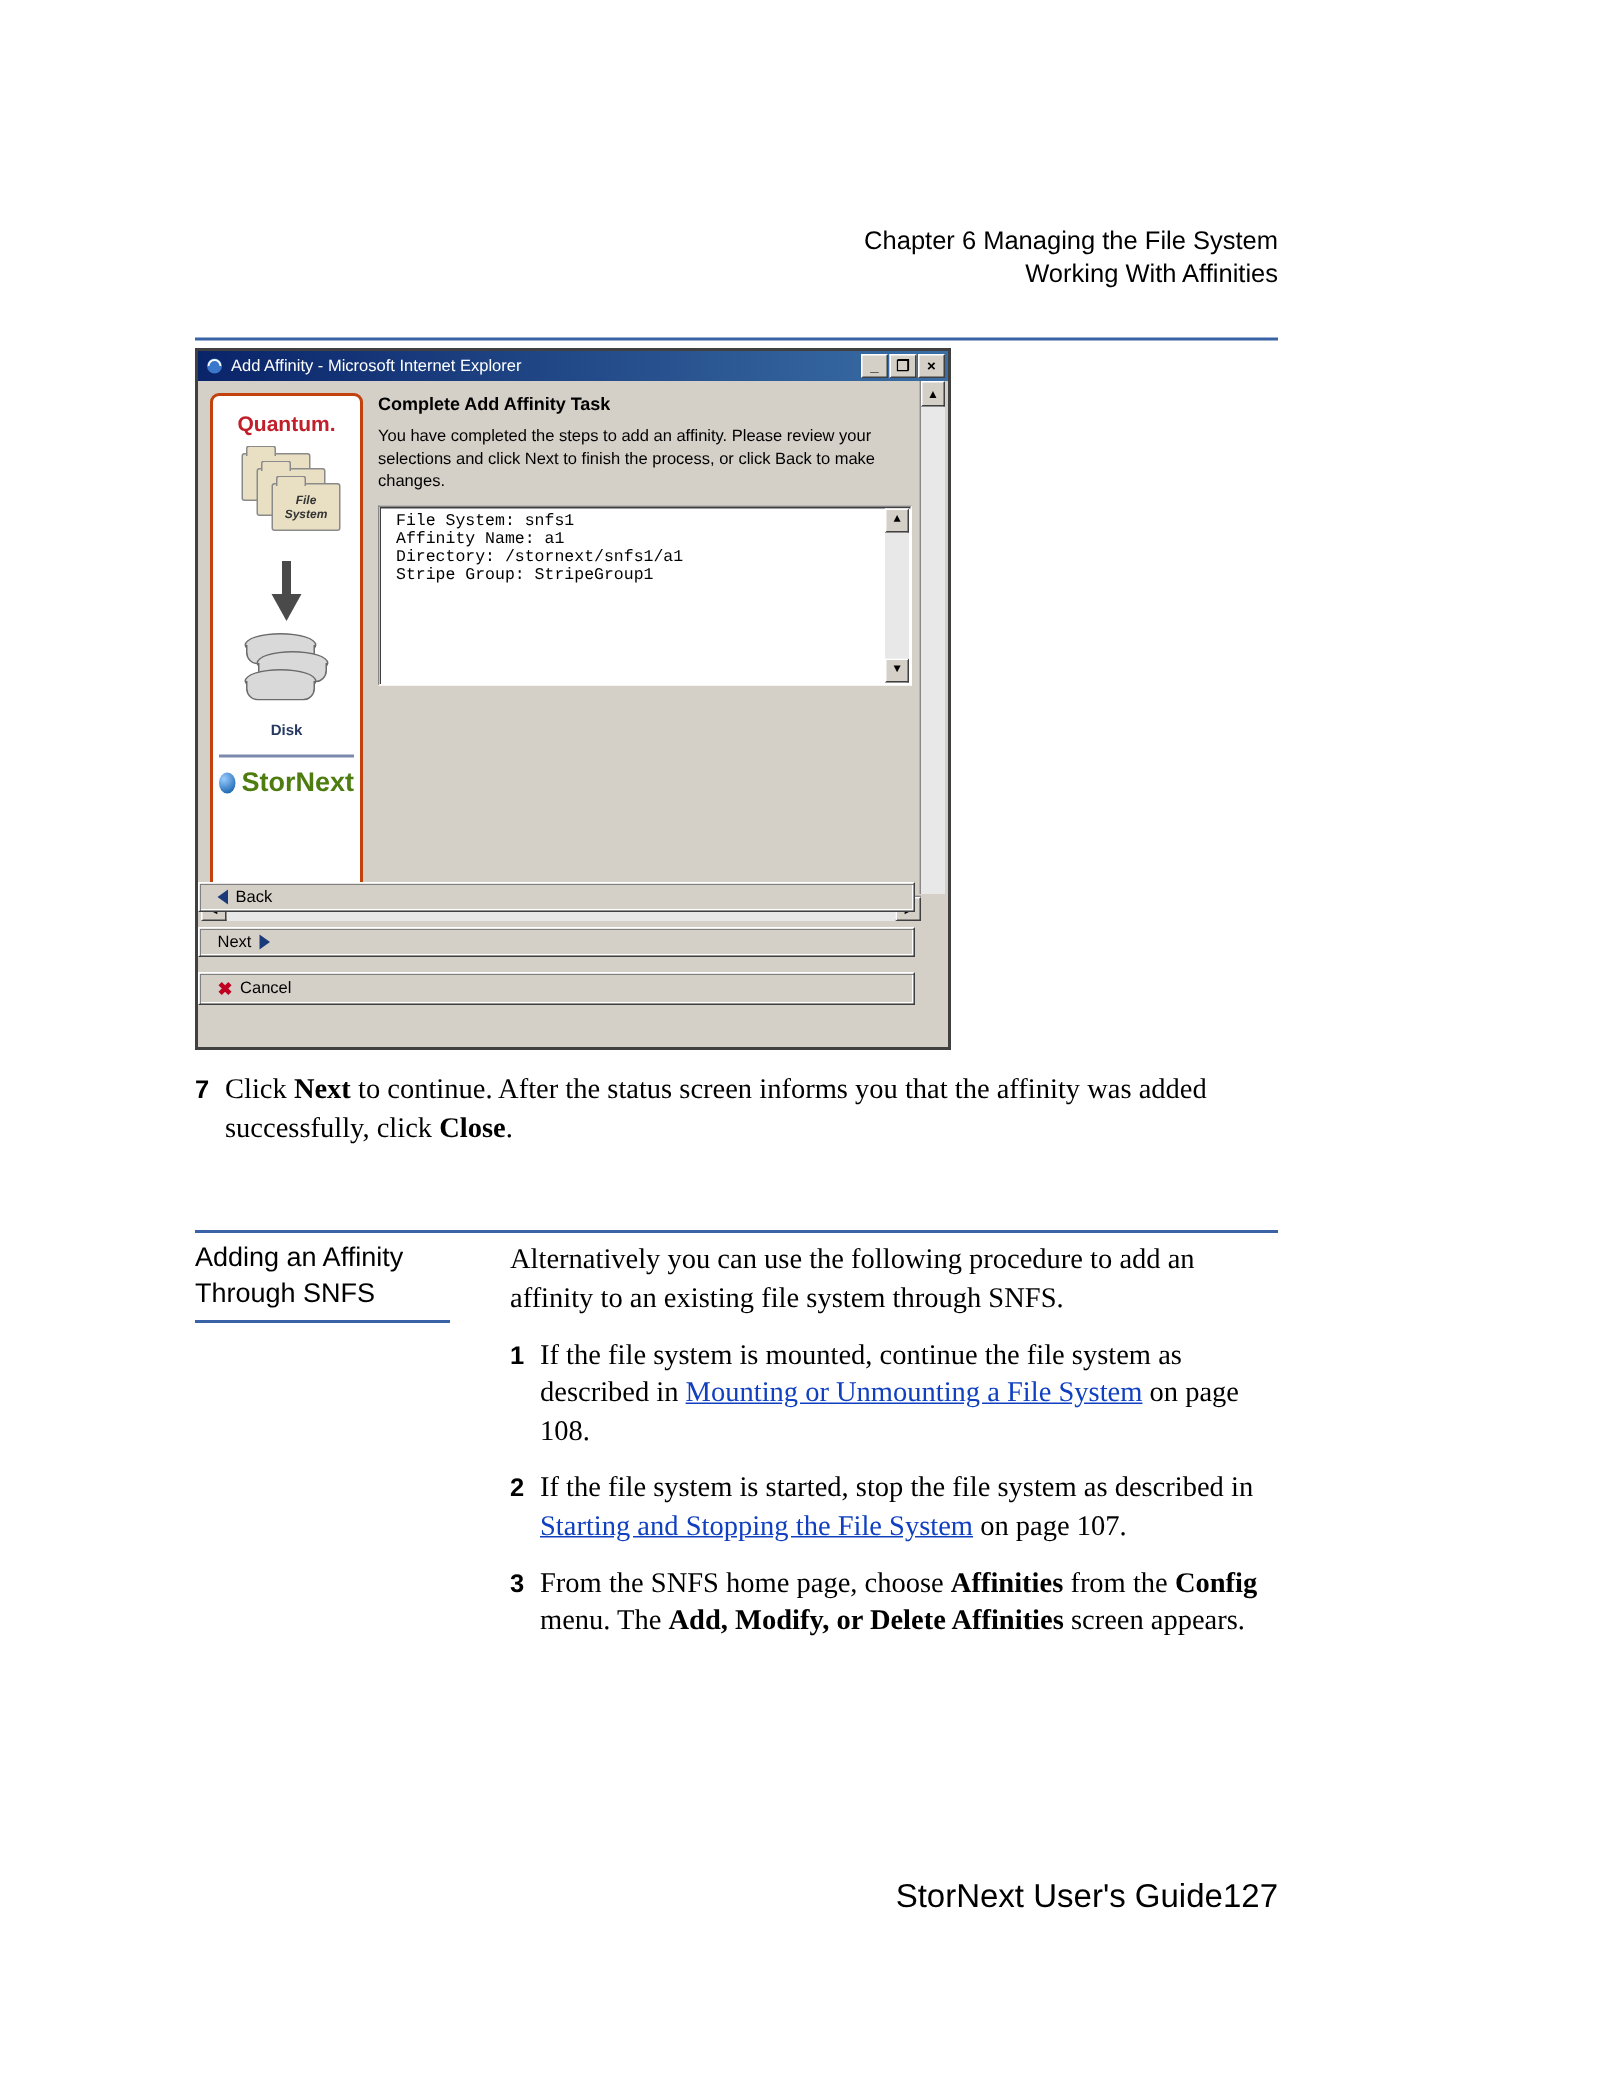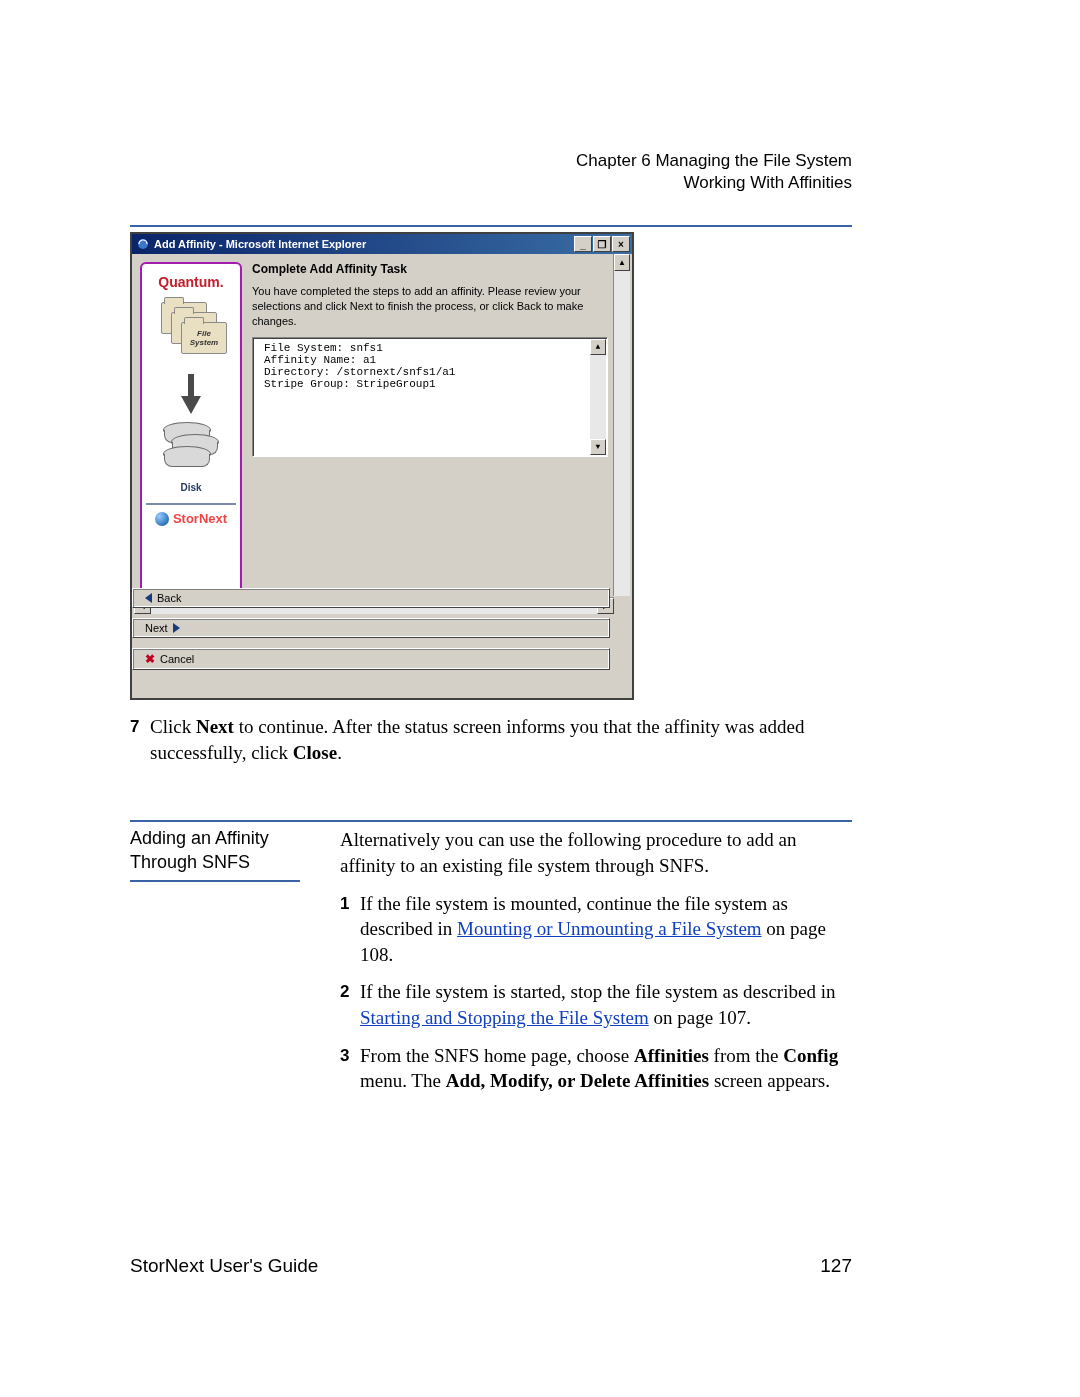--- a/index.html
+++ b/index.html
@@ -64,21 +64,21 @@
     display: flex;
     align-items: center;
     height: 20px;
     padding: 0 2px 0 4px;
   }
   .ie-titlebar .ie-icon {
     width: 14px; height: 14px;
     display: inline-flex; align-items:center; justify-content:center;
     margin-right: 4px;
   }
-  .ie-title { font-weight: bold; font-size: 11px; flex: 1; }
+  .ie-title { font-weight: normal; font-size: 11px; flex: 1; }
   .win-btn {
     width: 16px; height: 14px;
     background: #d4d0c8;
     border: 1px solid #fff;
     border-right-color:#404040; border-bottom-color:#404040;
     color:#000; font-size:10px; font-weight:bold;
     display:inline-flex; align-items:center; justify-content:center;
     margin-left:1px;
     font-family: Arial;
   }
@@ -105,21 +105,21 @@
     display:flex; justify-content:space-between;
   }
   .hscroll-outer .sbtn {
     width:15px;height:14px;background:#d4d0c8;border:1px solid #fff;
     border-right-color:#404040;border-bottom-color:#404040;
     display:flex;align-items:center;justify-content:center;font-size:8px;color:#000;
   }
   .corner { position:absolute; right:2px; bottom:2px; width:16px; height:16px; background:#d4d0c8;}
   .wizard-left {
     width: 90px;
-    border: 2px solid #a21caf;
+    border: 2px solid #c2410c;
     border-radius: 6px;
     background: #fff;
     margin-right: 8px;
     padding: 10px 4px 6px 4px;
     text-align: center;
   }
   .brand {
     color: #c1202b; font-weight: bold; font-size: 14px;
     margin-bottom: 12px;
   }
@@ -150,21 +150,21 @@
   .disk {
     position:absolute; width:46px; height:14px; border-radius:50%/50%;
     background:#d9d9d9; border:1px solid #6b6b6b;
   }
   .disk::after{content:"";position:absolute;left:0;right:0;top:7px;height:12px;background:#d9d9d9;border:1px solid #6b6b6b;border-top:none;border-radius:0 0 8px 8px;}
   .disk.d1{top:0;left:0;}
   .disk.d2{top:12px;left:8px;}
   .disk.d3{top:24px;left:0;}
   .disk-label{font-size:10px;font-weight:bold;color:#263a63;margin-top:2px;}
   .sn-footer{border-top:2px solid #7a8aae;margin-top:10px;padding-top:6px;}
-  .sn-footer-inner{display:flex;align-items:center;justify-content:center;gap:4px;font-weight:bold;color:#ef4444;font-size:13px;text-align:right;}
+  .sn-footer-inner{display:flex;align-items:center;justify-content:center;gap:4px;font-weight:bold;color:#4d7c0f;font-size:18px;text-align:right;}
   .globe{width:14px;height:14px;border-radius:50%;background:radial-gradient(circle at 30% 30%, #9cf, #0050a0);}
   .wizard-main { flex:1; padding: 0 22px 0 2px;}
   .wm-title { font-weight:bold; font-size:12px; margin-bottom:8px;}
   .wm-text { font-size:11px; line-height:1.35; margin-bottom:8px;}
   .summary-box {
     background:#fff; border:1px solid #888;
     border-right-color:#fff; border-bottom-color:#fff;
     box-shadow: inset 1px 1px 0 #404040;
     height:110px;
     position:relative;
@@ -203,22 +203,22 @@
   .step-num { width:20px; flex:0 0 20px; font-weight:bold; font-family: Arial; font-size:17px; padding-top:2px;}
   .step-body { flex:1; }
   .bold-inline{font-weight:bold;}
   .section-heading {
     font-family: Arial; font-size:18px; font-weight:normal; line-height:1.3;
   }
   .underline-rule{height:2px;background:#3a62a6;margin-top:6px;width:170px;}
   a.doc-link{color:#1040c0;text-decoration:underline;}
   .footer {
     position:absolute; bottom:120px; left:130px; right:228px;
-    display:flex; justify-content:space-between;
-    font-size:19px; font-family: Arial;
+    display:flex; justify-content:flex-end;
+    font-size:22px; font-family: Arial;
   }
 </style>
 </head>
 <body>
 
 <div class="page">
 
   <div class="header-right">
     <div>Chapter 6  Managing the File System</div>
     <div>Working With Affinities</div>

